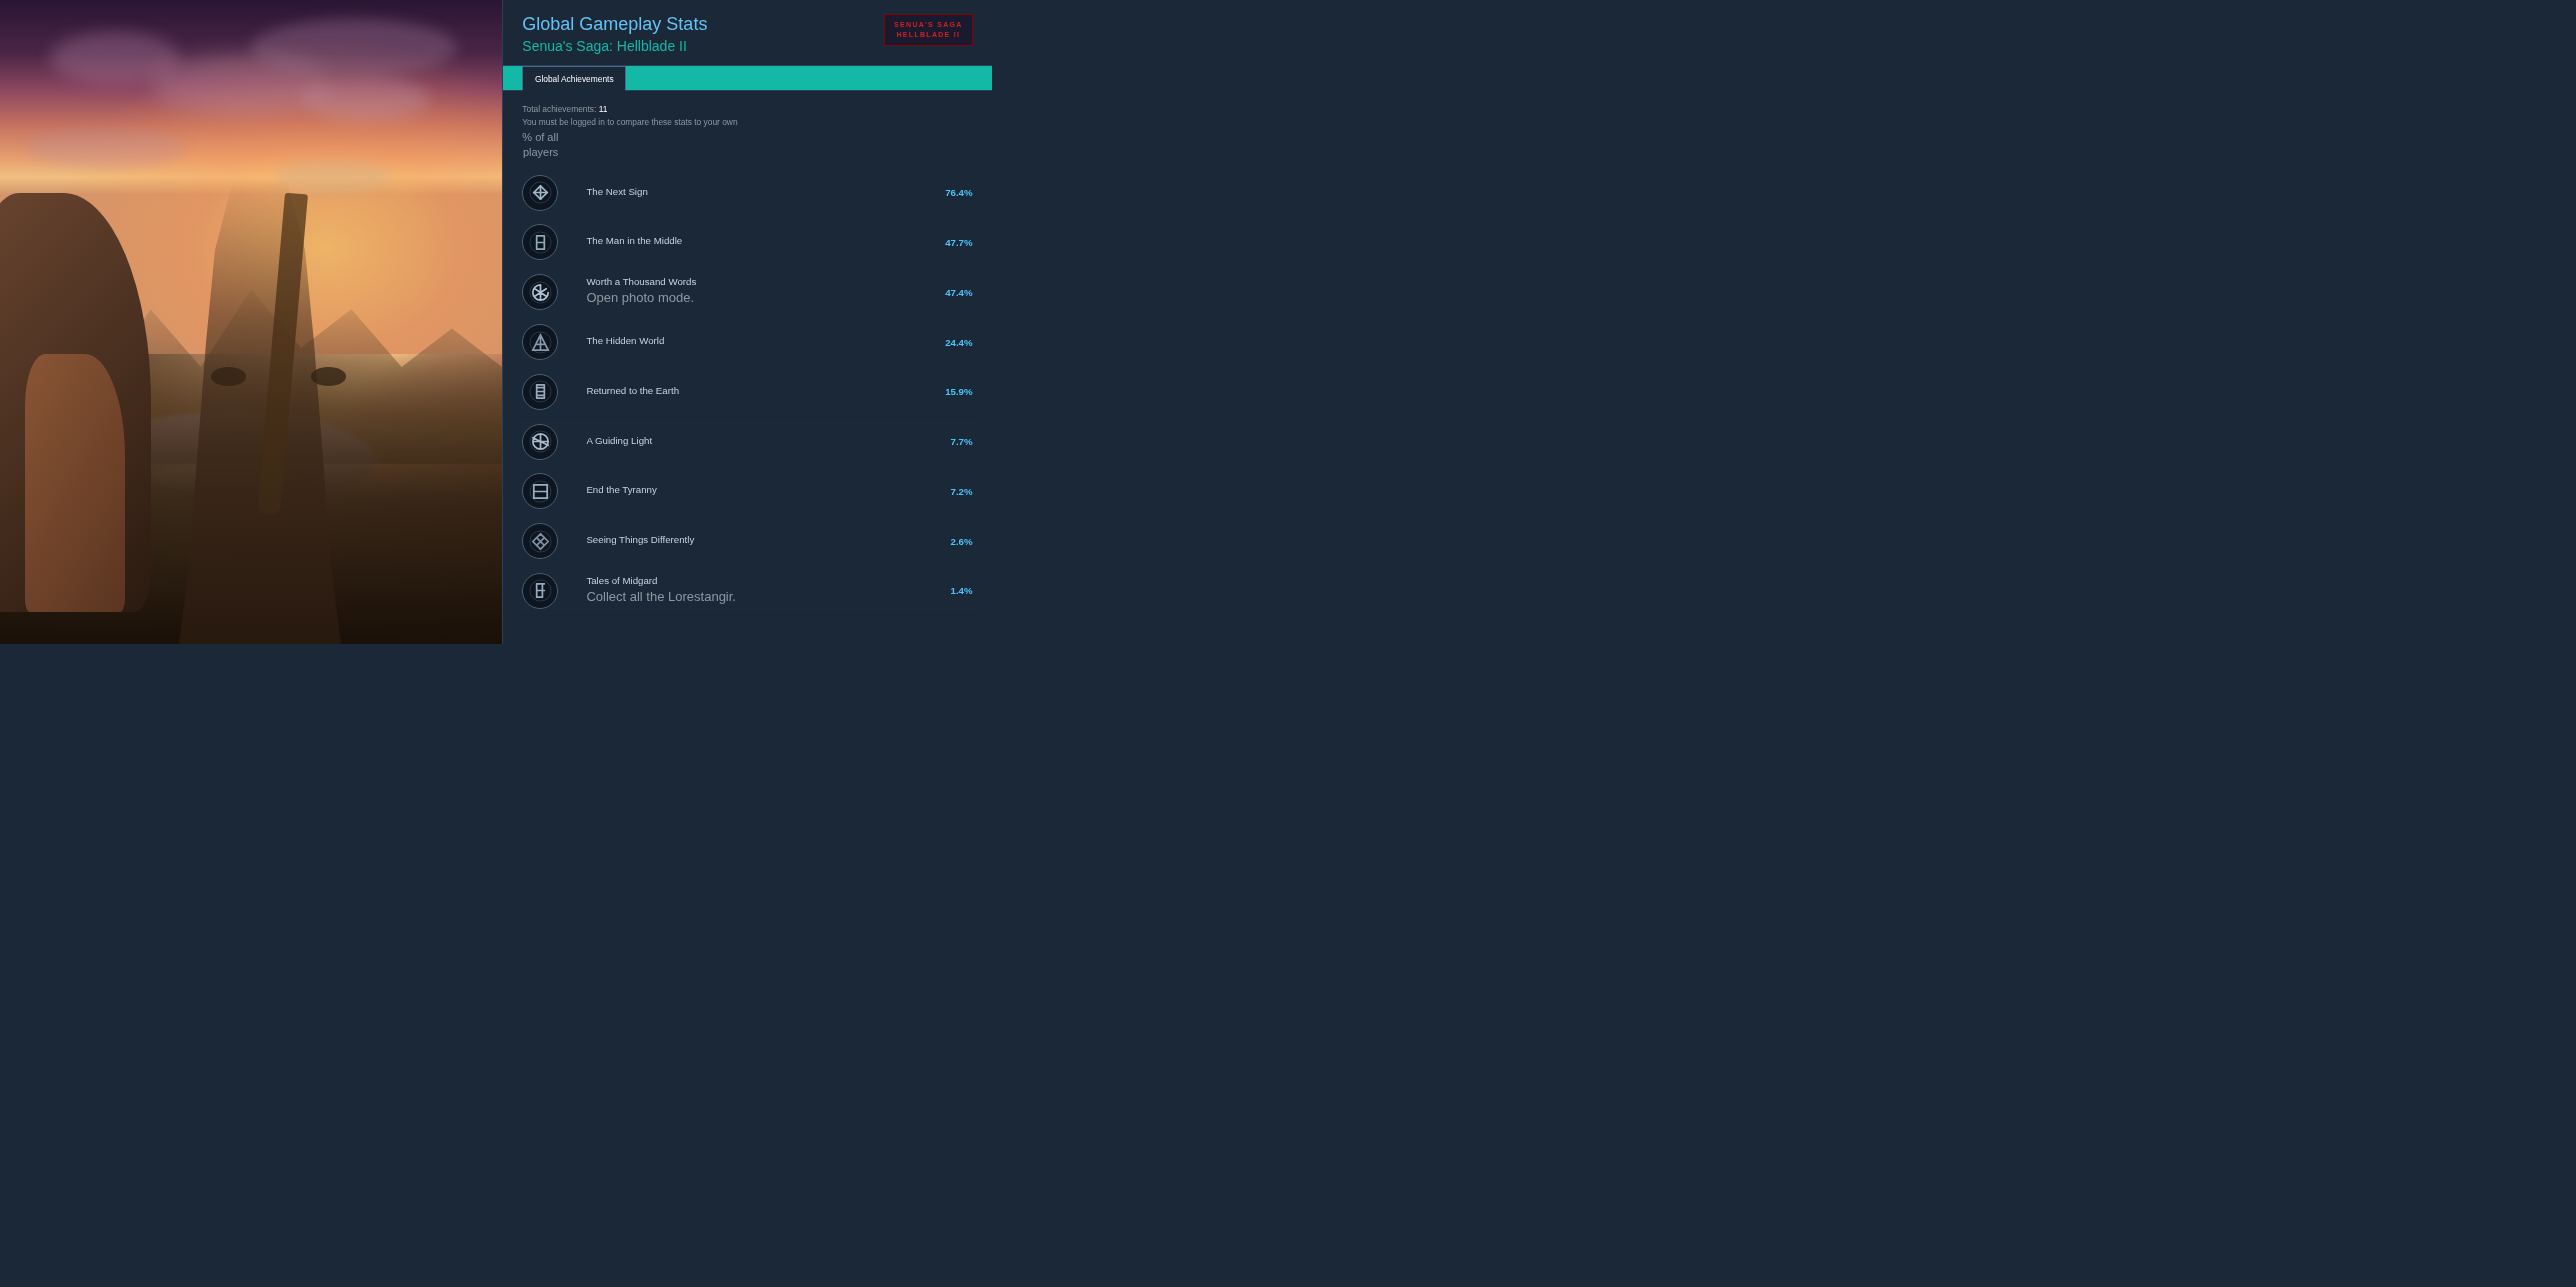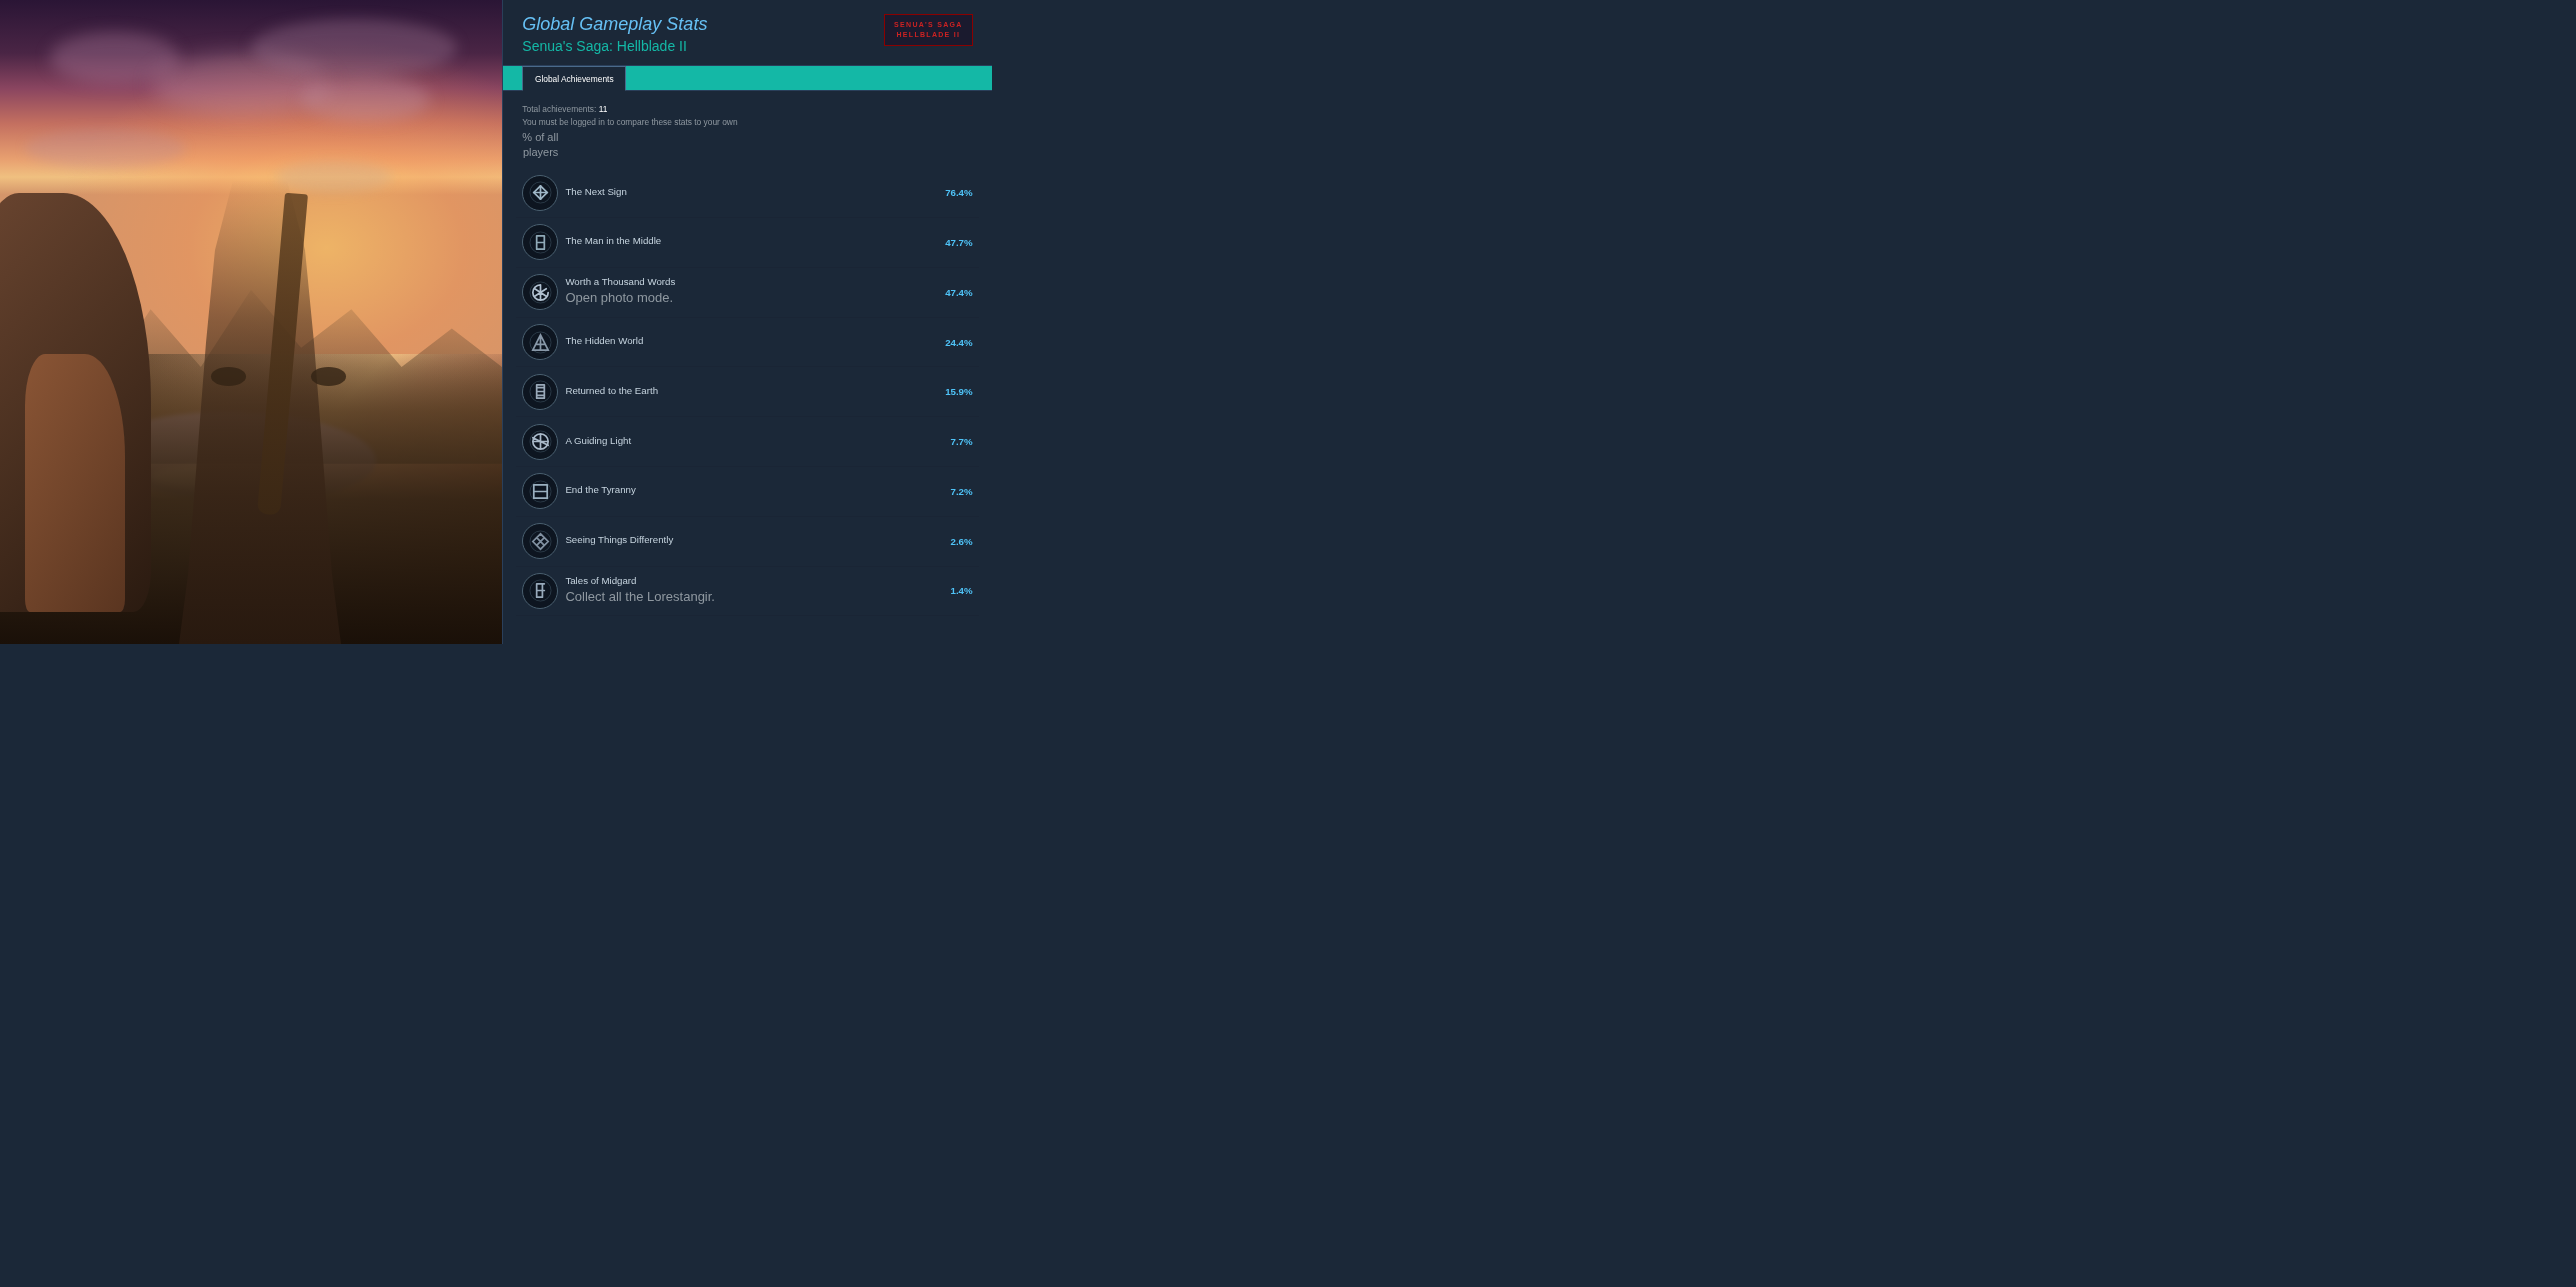--- a/index.html
+++ b/index.html
@@ -72,21 +72,20 @@
       align-items: flex-start;
     }
 
     .header-left {}
 
     .header-title {
       color: #66c0f4;
       font-size: 18px;
       font-weight: normal;
       margin-bottom: 2.6px;
-      font-style: italic;
     }
 
     .header-subtitle {
       color: #14b8a6;
       font-size: 14px;
       font-weight: normal;
     }
 
     .game-logo {
       background: #1a1a2e;
@@ -155,21 +154,21 @@
       flex: 1;
       overflow-y: auto;
       padding: 0 13px;
     }
 
     .achievement-row {
       display: flex;
       align-items: center;
       padding: 6.4px 6.4px;
       border-bottom: 0.6px solid #1a2535;
-      gap: 7px;
+      gap: 28px;
     }
 
     .achievement-icon {
       width: 36px;
       height: 36px;
       flex-shrink: 0;
       border-radius: 50%;
       border: 1.3px solid #4a6070;
       background: #0d1520;
       display: flex;

